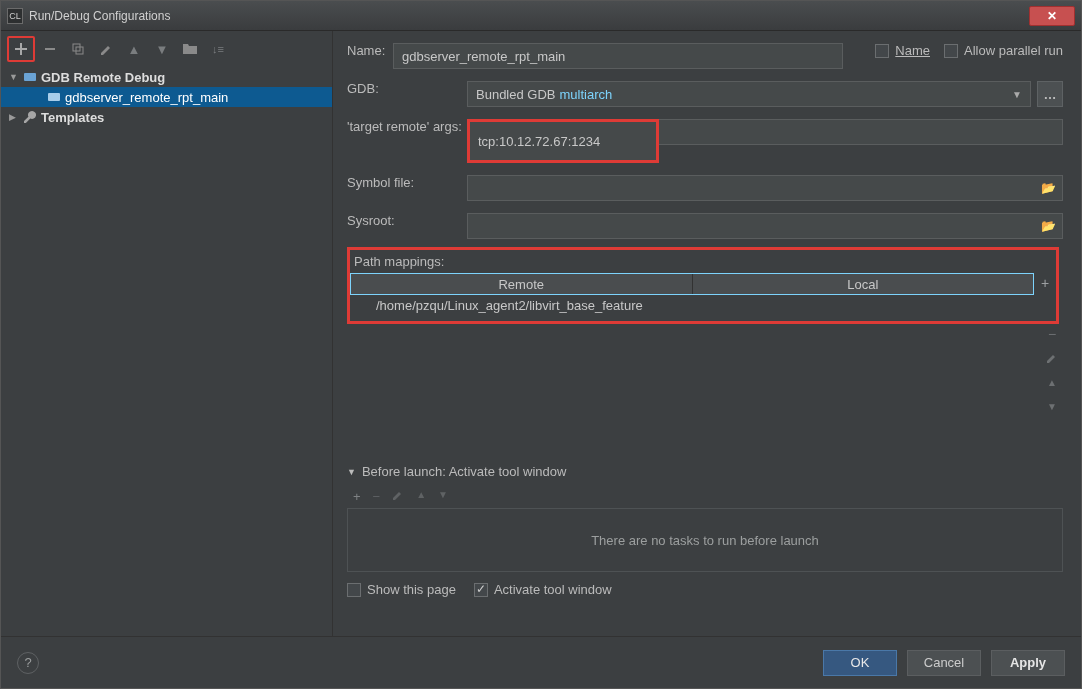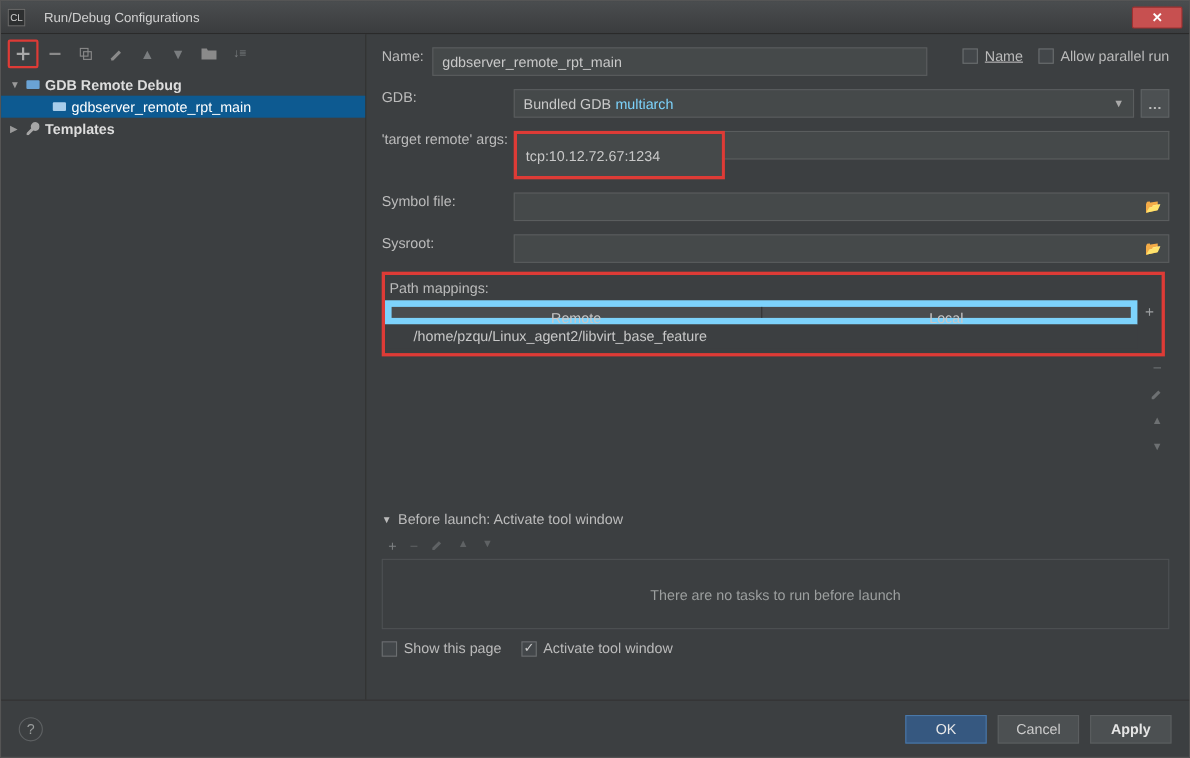--- a/index.html
+++ b/index.html
@@ -1,19 +1,19 @@
 <!DOCTYPE html>
 <html><head>
 <meta charset="utf-8">
 <style>
   * { box-sizing: border-box; margin: 0; padding: 0; font-family: "Segoe UI", Arial, sans-serif; }
   body { background: #2b2b2b; width: 1082px; height: 689px; overflow: hidden; color: #bbbbbb; font-size: 13px; }
   .window { width: 1082px; height: 689px; background: #3c3f41; display: flex; flex-direction: column; border: 1px solid #555; }
   .titlebar { height: 30px; background: linear-gradient(#4a4d4f,#3a3c3e); display: flex; align-items: center; padding: 0 6px; border-bottom:1px solid #2a2a2a; }
-  .titlebar .app-icon { width:16px; height:16px; background:#2d2f30; border:1px solid #6b6b6b; display:flex; align-items:center; justify-content:center; font-size:9px; color:#ccc; margin-right:17px;}
+  .titlebar .app-icon { width:16px; height:16px; background:#2d2f30; border:1px solid #6b6b6b; display:flex; align-items:center; justify-content:center; font-size:9px; color:#ccc; margin-right:6px;}
   .titlebar .title { color:#d0d0d0; font-size:12px; flex:1;}
   .titlebar .close { width:46px; height:20px; background:#c75050; border-radius:2px; display:flex; align-items:center; justify-content:center; color:#fff; font-size:12px; font-weight:bold; border:1px solid #a03030;}
   .body { flex:1; display:flex; }
   .sidebar { width: 332px; background:#3c3f41; border-right:1px solid #323232; display:flex; flex-direction:column; }
   .toolbar { height:36px; display:flex; align-items:center; padding:0 6px; gap:10px; }
   .tb-btn { width:18px; height:18px; display:flex; align-items:center; justify-content:center; color:#a6a6a6; }
   .tb-btn.plus { color:#8a8a8a; }
   .highlight-red { border:2px solid #de3b36; border-radius:2px; }
   .plus-box { width:28px; height:26px; display:flex; align-items:center; justify-content:center; margin-right:-4px;}
   .tree { flex:1; padding:0 0; }
@@ -35,21 +35,21 @@
   .muted { color:#7dd3fc; margin-left:4px;}
   .ellipsis-btn { width:26px; height:26px; margin-left:6px; background:#4c5052; border:1px solid #5e6264; display:flex; align-items:center; justify-content:center; color:#bbb; font-weight:bold;}
   .topright { display:flex; align-items:center; gap:14px; }
   .chk { width:14px; height:14px; border:1px solid #6b6e70; background:#43474a; display:inline-block; position:relative;}
   .chk.checked::after { content:"✓"; position:absolute; left:1px; top:-2px; color:#cccccc; font-size:12px;}
   .link { text-decoration: underline;}
   .section-label { color:#bbbbbb; font-size:13px; margin:4px 0 4px 0;}
   .mappings-wrap { border:3px solid #de3b36; padding:0 0 4px 0; margin-right:4px;}
   .mappings { display:flex; }
   .map-table { flex:1; }
-  .map-header { display:flex; background:#4a4d4f; height:22px; border:6px solid #7dd3fc; }
+  .map-header { display:flex; background:#4a4d4f; height:22px; border:1px solid #7dd3fc; }
   .map-header .col { flex:1; text-align:center; line-height:22px; color:#c8c8c8; border-right:1px solid #323232;}
   .map-header .col:last-child { border-right:none;}
   .map-body { background:#3c3f41;}
   .map-row { display:flex; height:22px; }
   .map-row .cell { flex:1; padding:0 26px; line-height:22px; color:#c8c8c8; white-space:nowrap; overflow:hidden;}
   .map-side { width:22px; display:flex; flex-direction:column; align-items:center; gap:6px; padding-top:2px;}
   .map-side .mini { width:16px; height:16px; color:#9da0a2; display:flex; align-items:center; justify-content:center; font-size:14px;}
   .before-launch { margin-top:50px;}
   .bl-header { display:flex; align-items:center; gap:6px; color:#bbbbbb; font-size:13px; margin-bottom:6px;}
   .bl-toolbar { display:flex; gap:12px; padding:4px 6px; color:#7f8284;}

